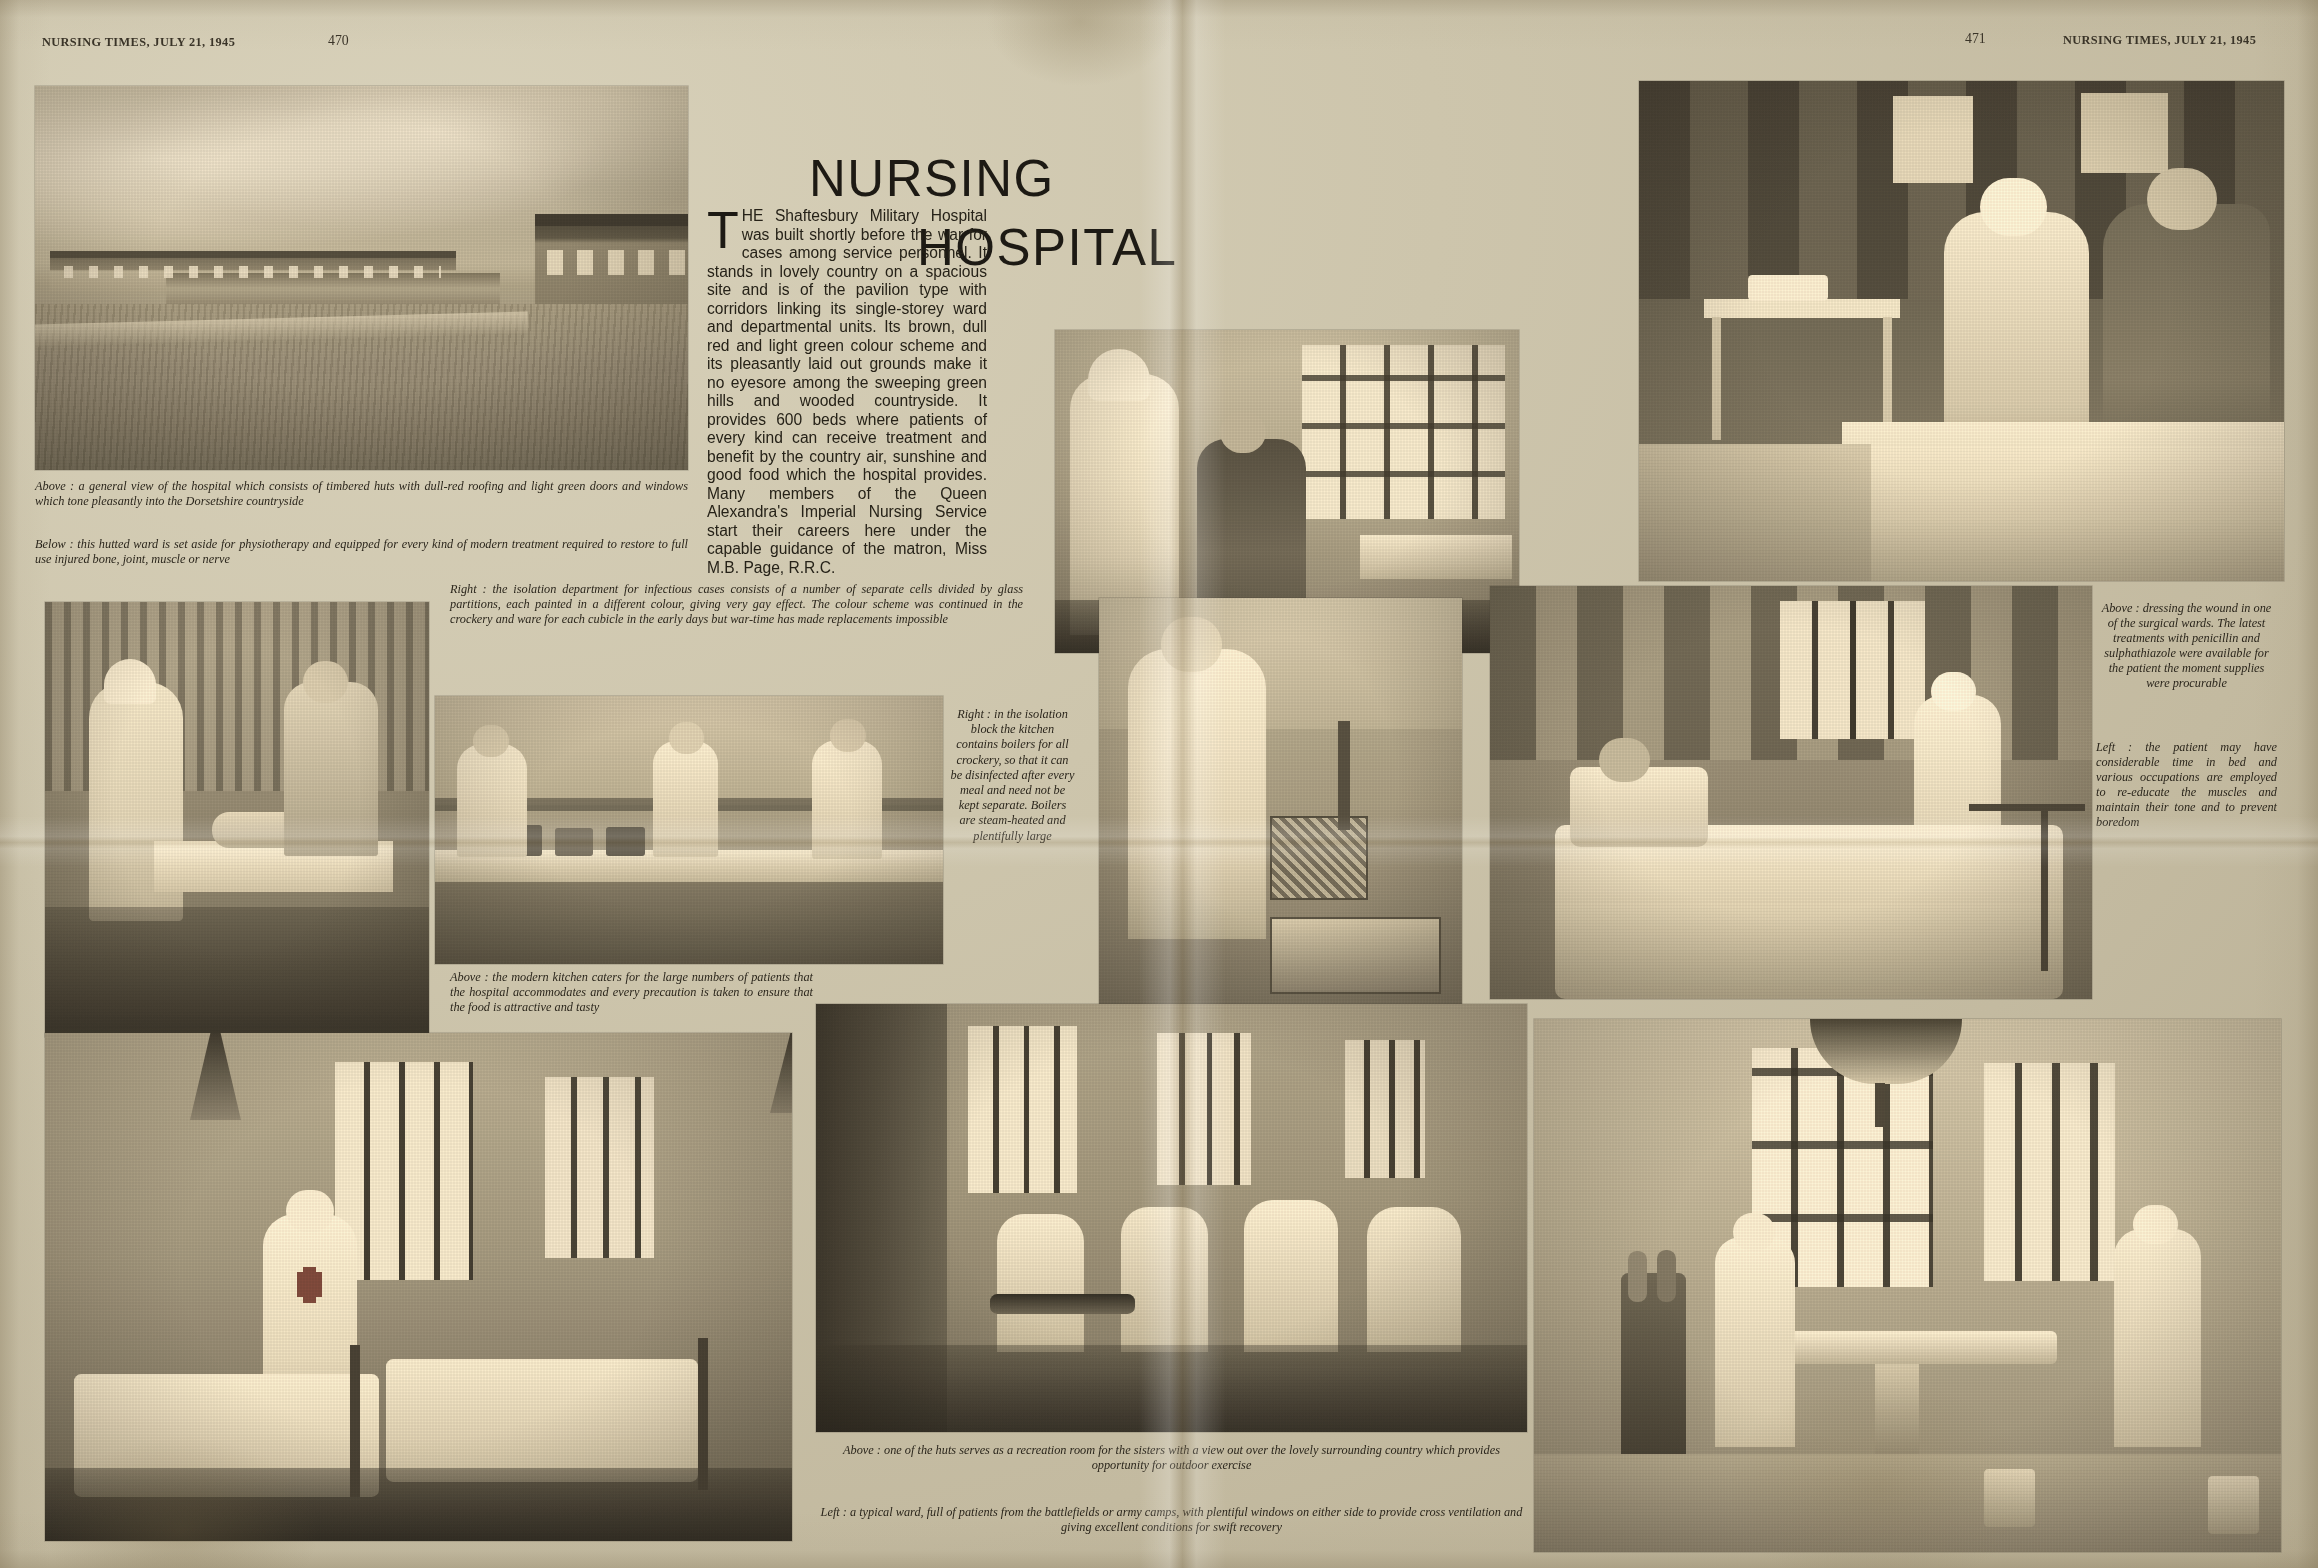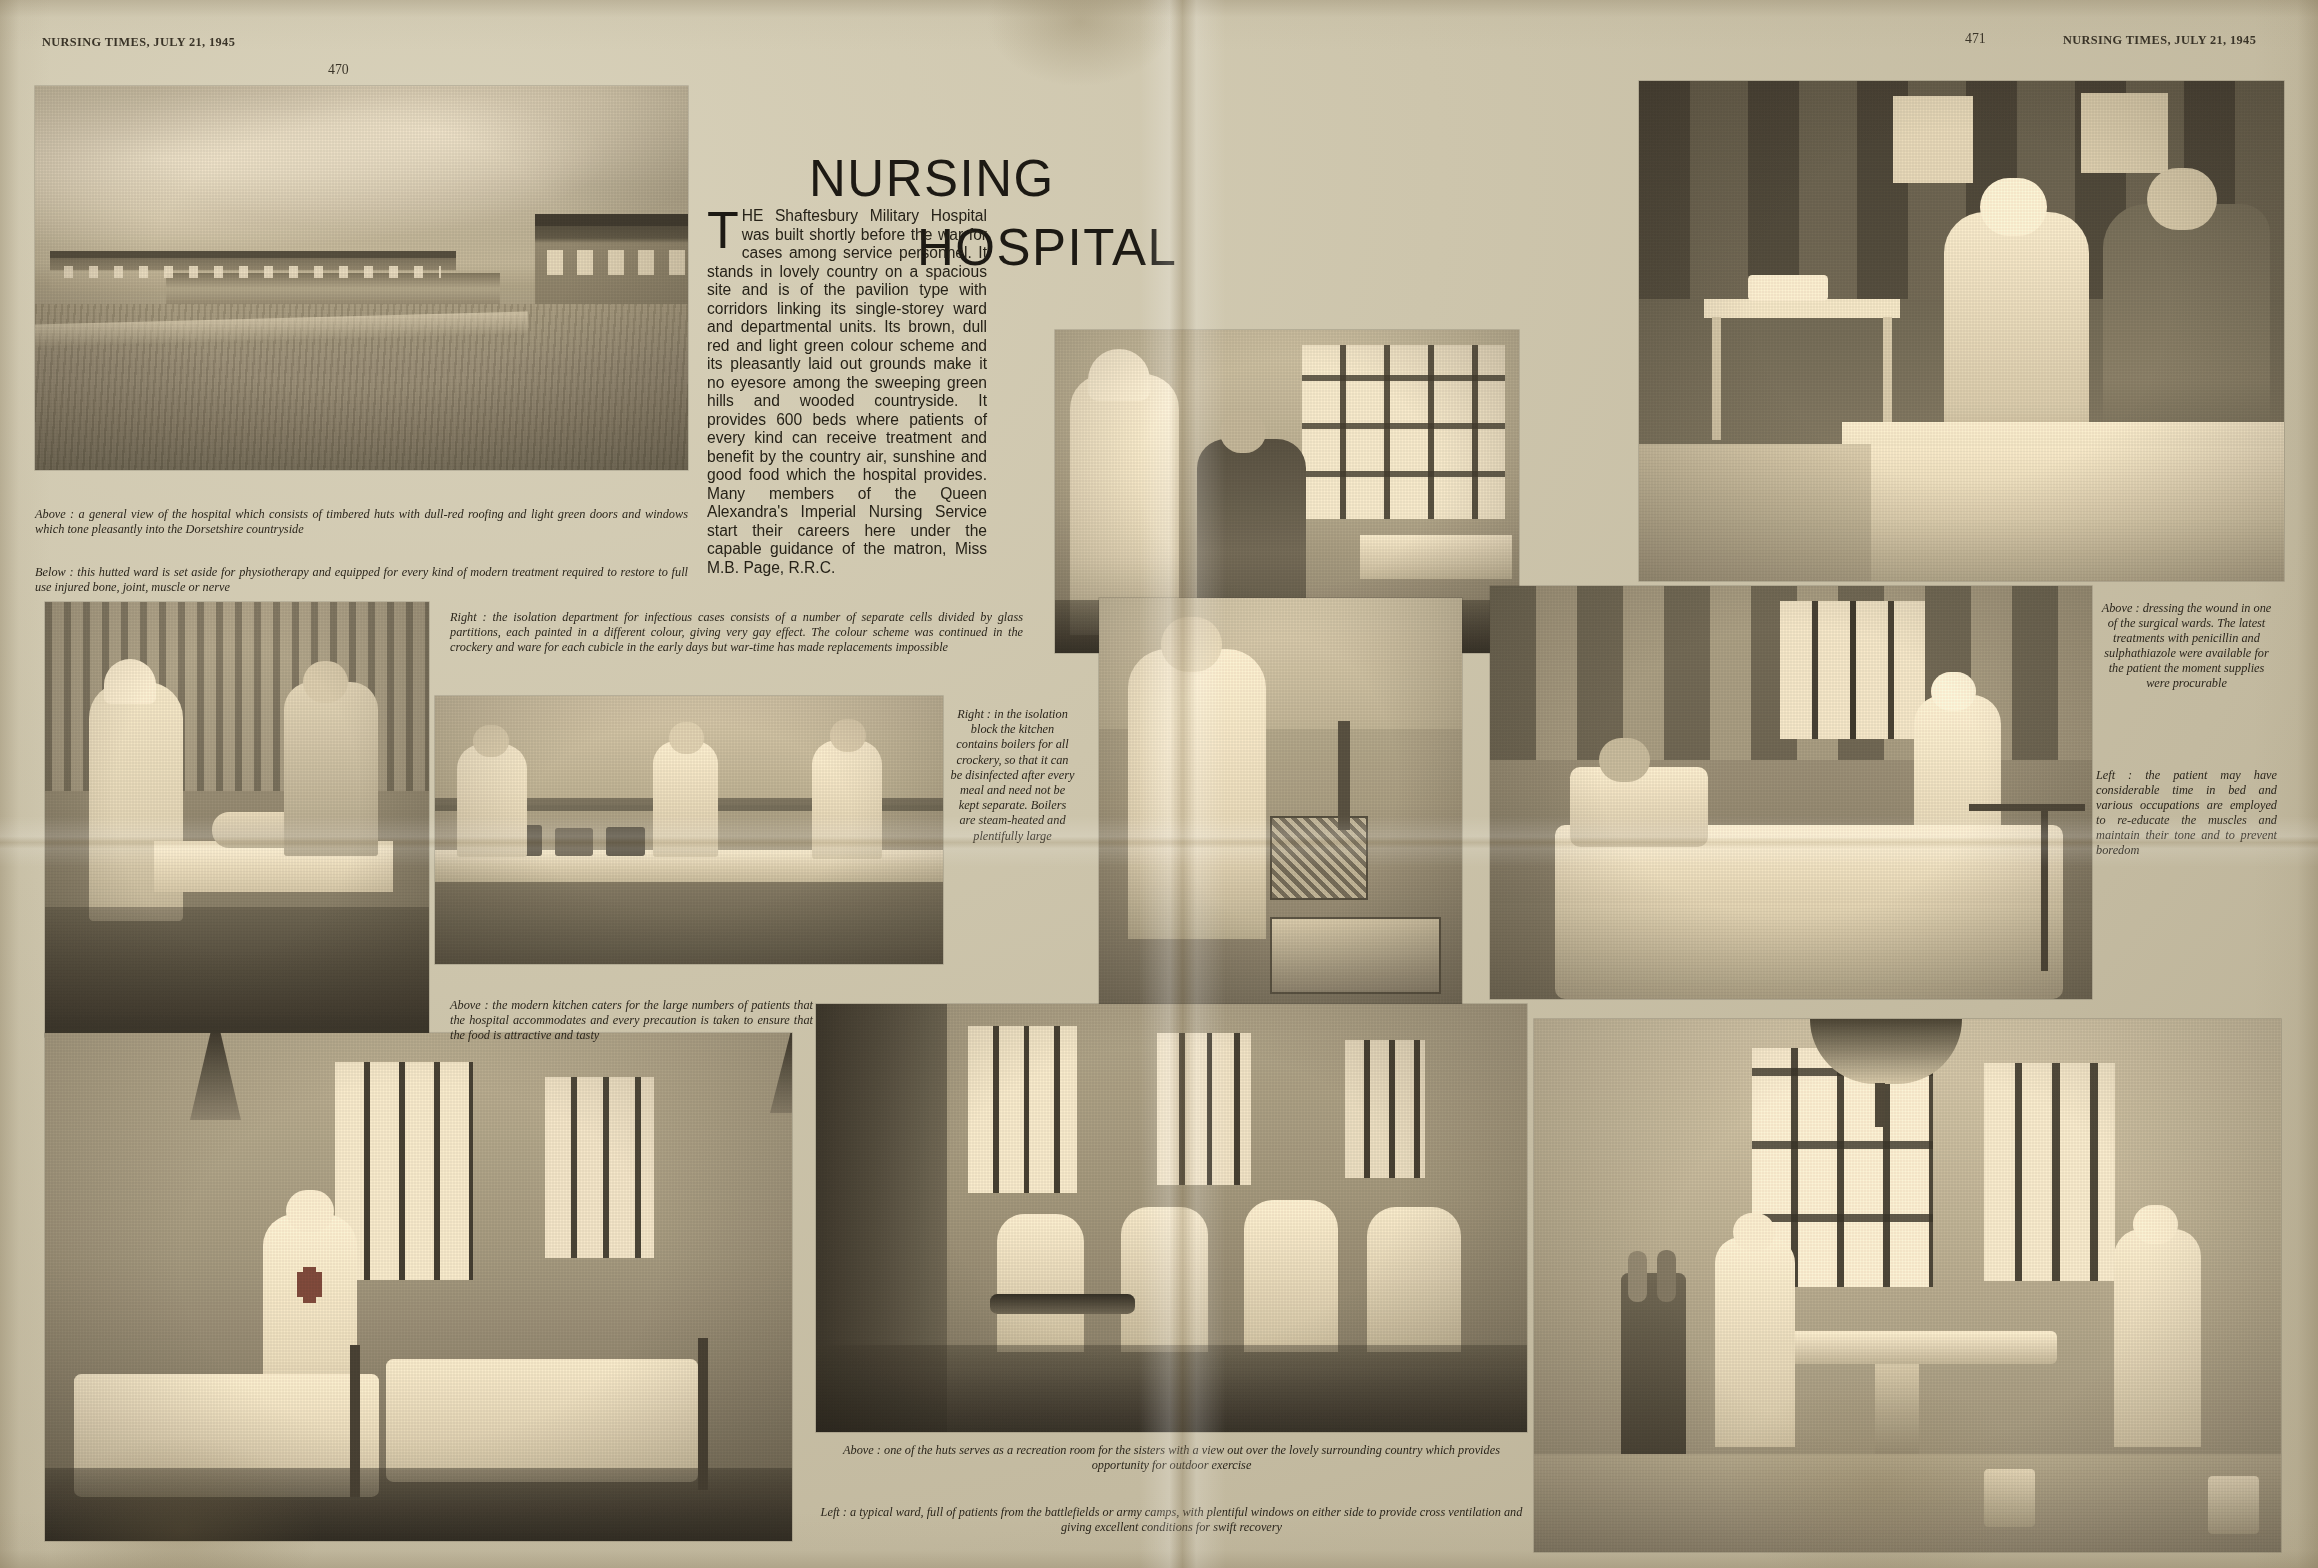--- a/index.html
+++ b/index.html
@@ -69,21 +69,21 @@
   }
   #bodytext p{margin:0;}
 
   
   .cap{
     position:absolute;color:#2b261c;
     font-family:"Liberation Serif", serif;
     font-style:italic;font-size:12.3px;line-height:15px;
   }
   .cap.c{text-align:center;}
-  .cap.j{text-align:justify;margin-top:28px;}
+  .cap.j{text-align:justify;}
 
   
   .photo{
     position:absolute;overflow:hidden;
     background:#9a927f;
     box-shadow:0 0 0 0.7px rgba(60,52,36,.25);
     filter:sepia(.35) contrast(.95);
   }
   .photo .inner{position:absolute;inset:0;}
   
@@ -98,21 +98,21 @@
     content:"";position:absolute;inset:0;z-index:3;
     background:radial-gradient(ellipse at 50% 45%, rgba(0,0,0,0) 45%, rgba(40,34,22,.28) 100%);
   }
 </style>
 </head>
 <body>
 
 <div id="paper">
 
   <div class="runhead" style="left:42px;top:35px;">NURSING TIMES, JULY 21, 1945</div>
-  <div class="folio" style="left:328px;top:33px;margin-top:29px;">470</div>
+  <div class="folio" style="left:328px;top:33px;">470</div>
   <div class="folio" style="left:1965px;top:30.5px;">471</div>
   <div class="runhead" style="left:2063px;top:33px;">NURSING TIMES, JULY 21, 1945</div>
 
   <div class="headline" id="h2">NURSING</div>
   <div class="headline" id="h3">HOSPITAL</div>
 
   <div id="bodytext">
     <span class="dropcap">T</span>
     <p>HE Shaftesbury Military Hospital was built shortly before the war for cases among service personnel. It stands in lovely country on a spacious site and is of the pavilion type with corridors linking its single-storey ward and departmental units. Its brown, dull red and light green colour scheme and its pleasantly laid out grounds make it no eyesore among the sweeping green hills and wooded countryside. It provides 600 beds where patients of every kind can receive treatment and benefit by the country air, sunshine and good food which the hospital provides. Many members of the Queen Alexandra's Imperial Nursing Service start their careers here under the capable guidance of the matron, Miss M.B. Page, R.R.C.</p>
   </div>

